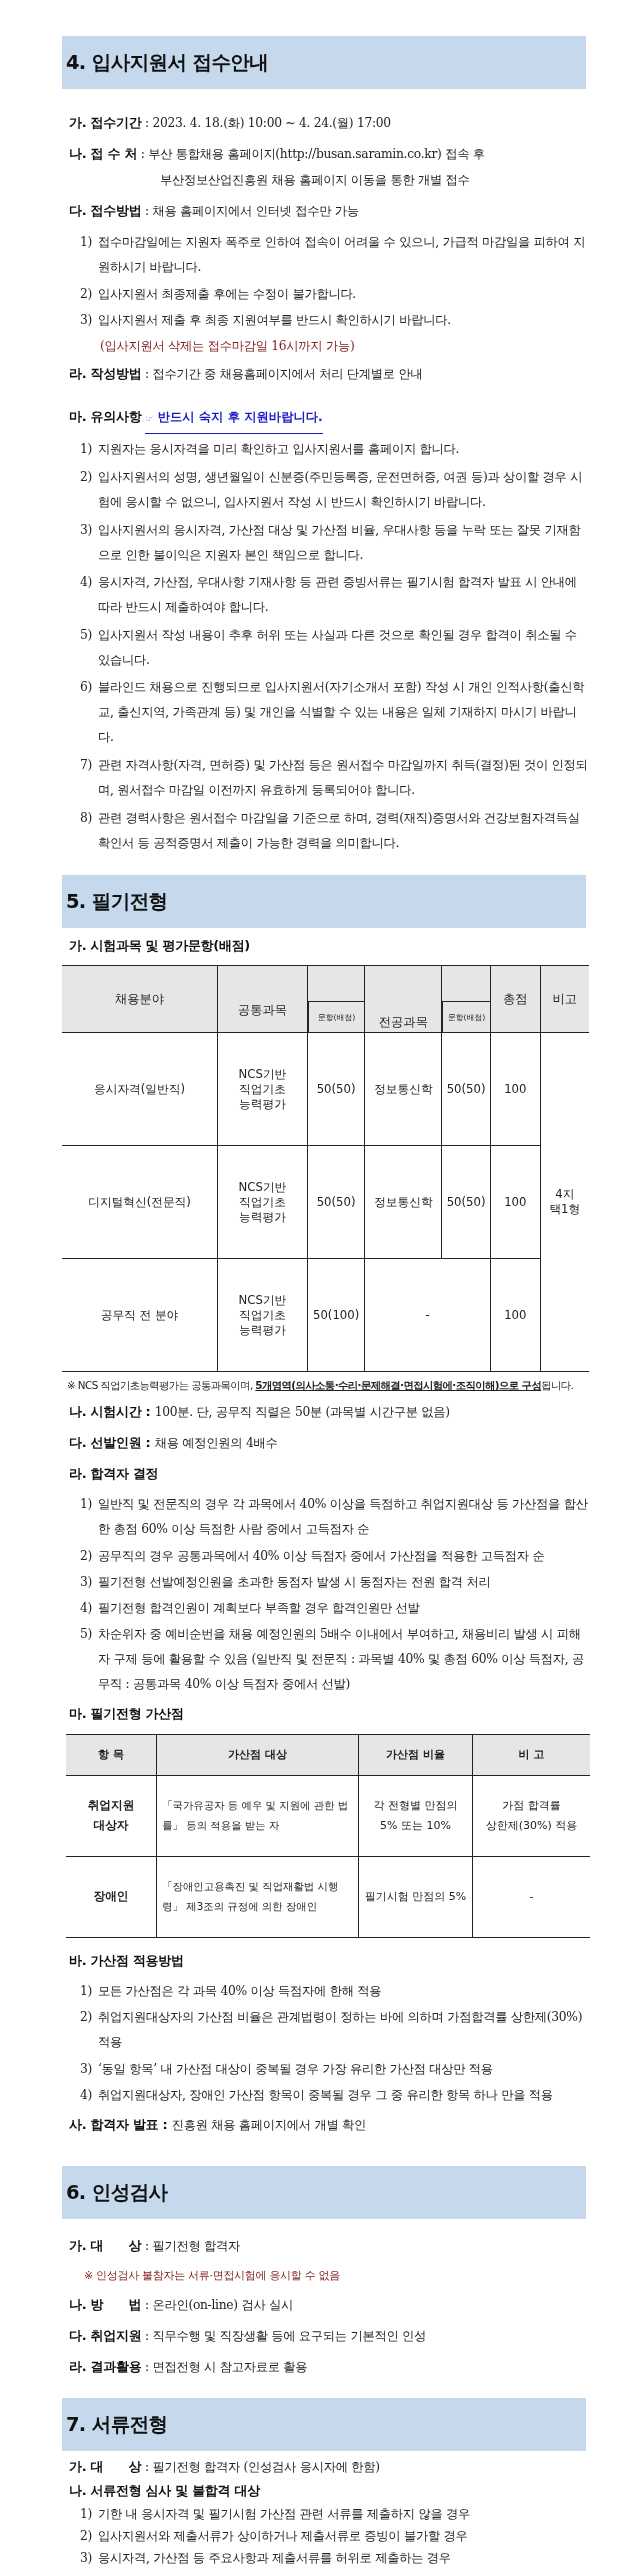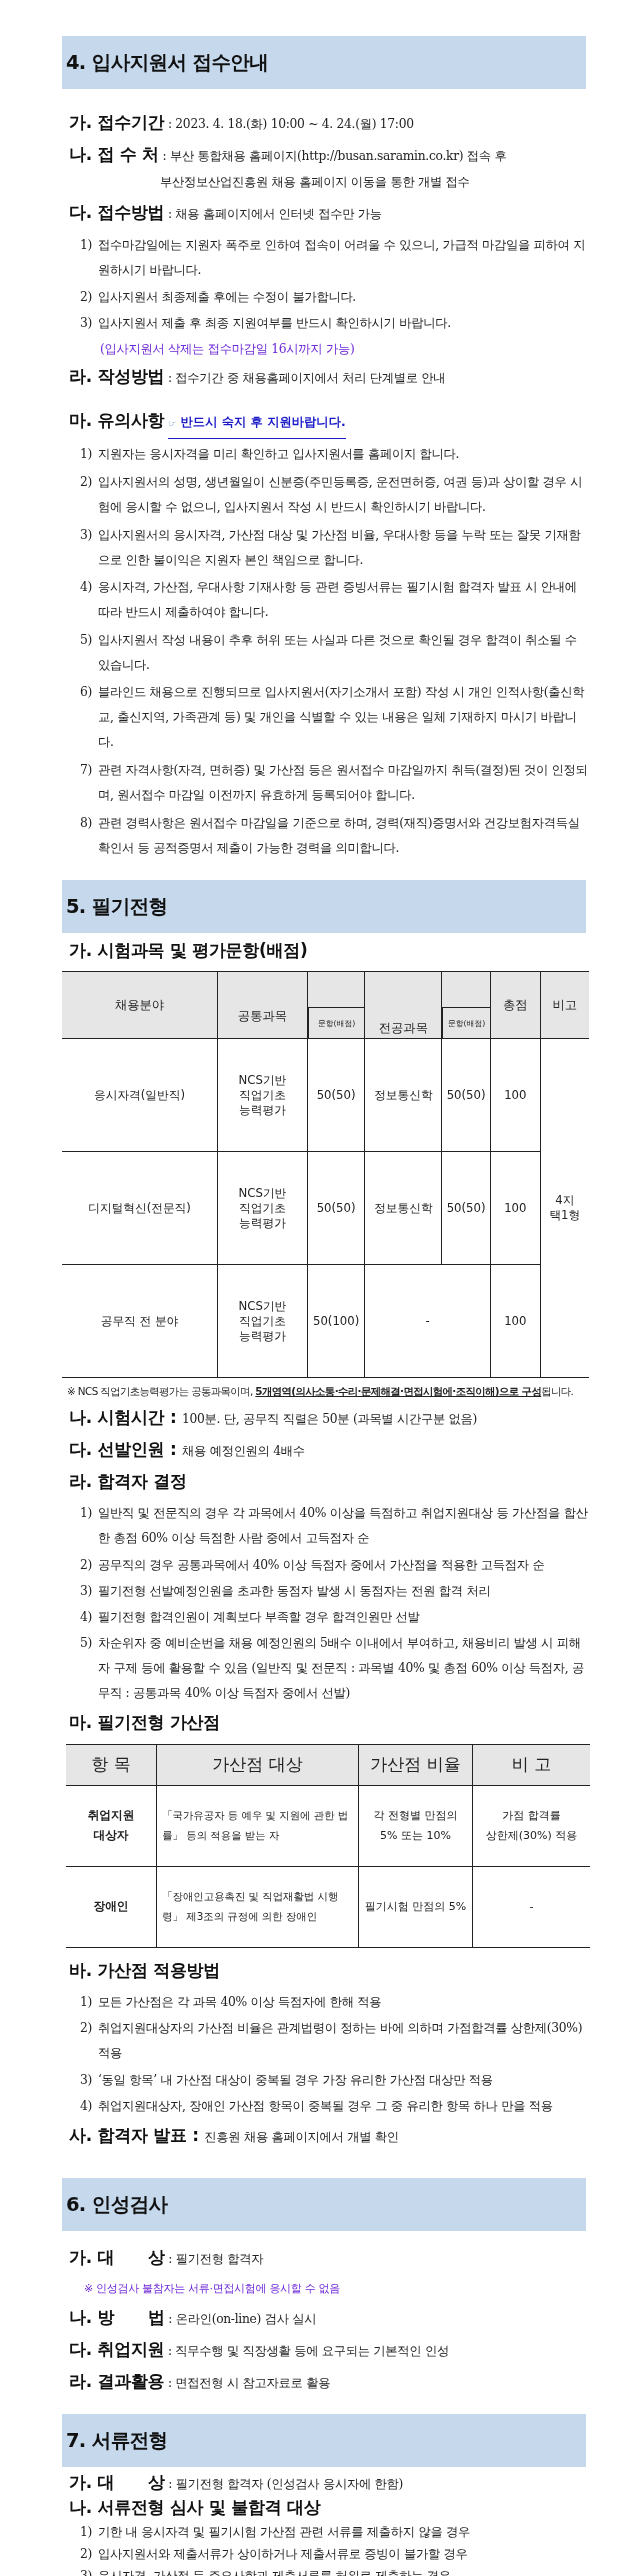--- a/index.html
+++ b/index.html
@@ -5,40 +5,40 @@
   html, body { margin: 0; padding: 0; background: #ffffff; }
   body { width: 644px; font-family: "DejaVu Serif", "Liberation Serif", serif; color: #111; }
   .page { position: relative; width: 644px; padding-top: 36px; }
   .sec-head {
     margin-left: 62px; width: 524px; height: 53px; background: #c5d8ec;
     display: flex; align-items: center; box-sizing: border-box; padding-left: 3.9px;
     font-family: "DejaVu Sans", "Liberation Sans", sans-serif; font-weight: bold;
     font-size: 19.5px; color: #111; letter-spacing: -0.6px;
   }
   .row { position: relative; margin-left: 69px; width: 519px; font-size: 12.3px; line-height: 17px; }
-  .lbl { font-family: "DejaVu Sans", "Liberation Sans", sans-serif; font-weight: bold; font-size: 17px; letter-spacing: -0.3px; }
+  .lbl { font-family: "DejaVu Sans", "Liberation Sans", sans-serif; font-weight: bold; font-size: 13px; letter-spacing: -0.3px; }
   .val { font-family: "DejaVu Serif", "Liberation Serif", serif; font-size: 12.3px; color: #222; letter-spacing: -0.3px; }
   .item { margin-left: 80px; width: 508px; font-size: 12.3px; line-height: 17px; letter-spacing: -0.3px; color: #222; position: relative; padding-left: 18px; box-sizing: border-box; }
   .item .num { position: absolute; left: 0; top: 0; }
-  .note { margin-left: 84px; font-size: 12.3px; color: #6d28d9; letter-spacing: -0.3px; }
+  .note { margin-left: 84px; font-size: 12.3px; color: #7f1d1d; letter-spacing: -0.3px; }
   .link-note { color: #1a1ac8; font-family: "DejaVu Sans", "Liberation Sans", sans-serif; font-weight: bold; border-bottom: 1.3px solid #1a1ac8; padding-bottom: 9px; }
   .pointer { color: #3355aa; font-size: 9px; }
   table { border-collapse: collapse; font-family: "DejaVu Sans", "Liberation Sans", sans-serif; }
   .tbl-wrap { margin-left: 62px; width: 527px; }
   .t1 { width: 527px; font-size: 9.7px; color: #222; }
   .t1 th { background: #e6e6e6; font-weight: normal; font-size: 12.3px; height: 52px; border: 0.6px solid #222; border-top: 1.3px solid #222; border-bottom: 1.3px solid #222; }
   .t1 td { border: 0.6px solid #222; text-align: center; height: 110px; font-size: 11.7px; }
   .t1 .sub { font-size: 7.8px; }
   .t1 tr:last-child td { border-bottom: 1.3px solid #222; }
   .t1 td:first-child, .t1 th:first-child { border-left: none; }
   .t1 td:last-child, .t1 th:last-child { border-right: none; }
   .small-note { margin-left: 67px; font-family: "DejaVu Sans", "Liberation Sans", sans-serif; font-size: 10.4px; letter-spacing: -0.6px; color: #222; }
   .small-note b { text-decoration: underline; text-decoration-thickness: 1.3px; }
   .t2 { width: 527px; color: #222; }
-  .t2 th { background: #e6e6e6; font-weight: normal; font-size: 17px; height: 38px; border: 0.6px solid #222; border-top: 1.3px solid #222; border-bottom: 1.3px solid #222; }
+  .t2 th { background: #e6e6e6; font-weight: bold; font-size: 11px; height: 38px; border: 0.6px solid #222; border-top: 1.3px solid #222; border-bottom: 1.3px solid #222; }
   .t2 td { border: 0.6px solid #222; text-align: center; font-size: 11px; height: 78px; line-height: 19.5px; }
   .t2 td:first-child, .t2 th:first-child { border-left: none; }
   .t2 td:last-child, .t2 th:last-child { border-right: none; }
   .t2 tr:last-child td { border-bottom: 1.3px solid #222; }
   .t2 .bold { font-weight: bold; font-size: 11.7px; }
   .t2 .left { text-align: left; padding-left: 5.2px; }
 </style>
 </head>
 <body>
 

